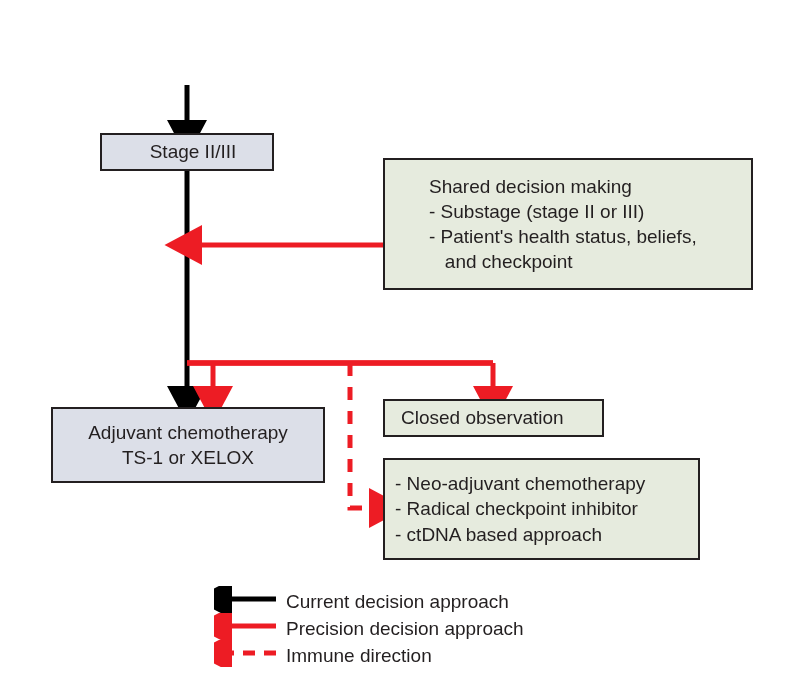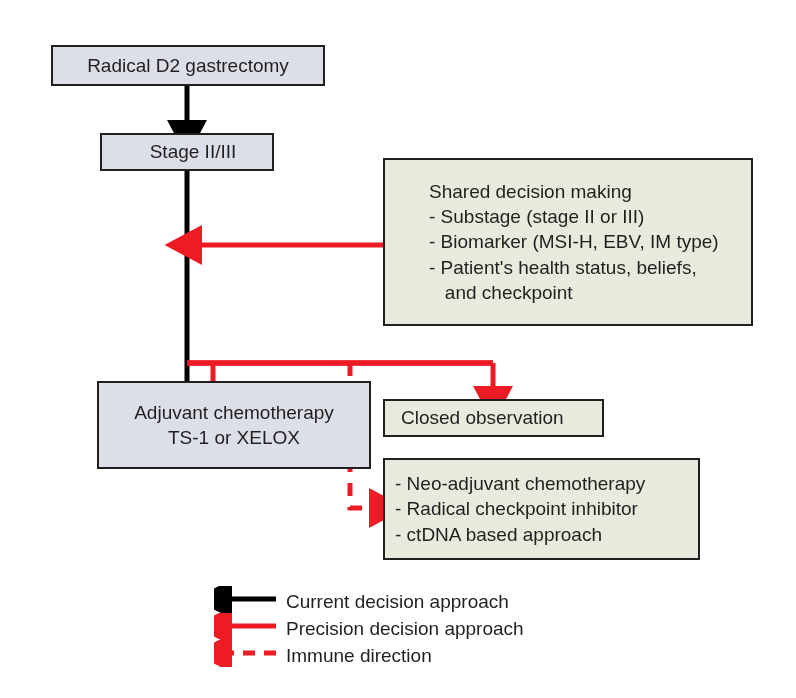--- a/index.html
+++ b/index.html
@@ -93,37 +93,33 @@
 
     <line x1="187" y1="363" x2="493" y2="363" stroke="#ed1c24" stroke-width="5"></line>
 
     <line x1="213" y1="363" x2="213" y2="392" stroke="#ed1c24" stroke-width="5" marker-end="url(#arrow-red)"></line>
 
     <line x1="493" y1="363" x2="493" y2="392" stroke="#ed1c24" stroke-width="5" marker-end="url(#arrow-red)"></line>
 
     <path d="M350,363 L350,508 L375,508" stroke="#ed1c24" stroke-width="5" fill="none" stroke-dasharray="13 11" marker-end="url(#arrow-red)"></path>
   </svg>
 
-  <div class="node blue center" style="left:51px; top:45px; width:274px; height:41px;">
-    <span class="line">Radical D2 gastrectomy</span>
-  </div>
 
   <div class="node blue center" style="left:100px; top:133px; width:174px; height:38px;padding-left:12px;">
     <span class="line">Stage II/III</span>
   </div>
 
-  <div class="node green left" style="left:383px; top:158px; width:370px; height:168px;padding-left:44px;">
+  <div class="node green left" style="left:383px; top:158px; width:370px; height:132px;padding-left:44px;">
     <span class="line">Shared decision making</span>
     <span class="line">- Substage (stage II or III)</span>
-    <span class="line">- Biomarker (MSI-H, EBV, IM type)</span>
     <span class="line">- Patient's health status, beliefs,</span>
     <span class="line">   and checkpoint</span>
   </div>
 
-  <div class="node blue center" style="left:51px; top:381px; width:274px; height:88px;margin-left:46px;">
+  <div class="node blue center" style="left:51px; top:407px; width:274px; height:76px;">
     <span class="line">Adjuvant chemotherapy</span>
     <span class="line">TS-1 or XELOX</span>
   </div>
 
   <div class="node green left" style="left:383px; top:399px; width:221px; height:38px;">
     <span class="line">Closed observation</span>
   </div>
 
   <div class="node green left" style="left:383px; top:458px; width:317px; height:102px;padding-left:10px;">
     <span class="line">- Neo-adjuvant chemotherapy</span>

